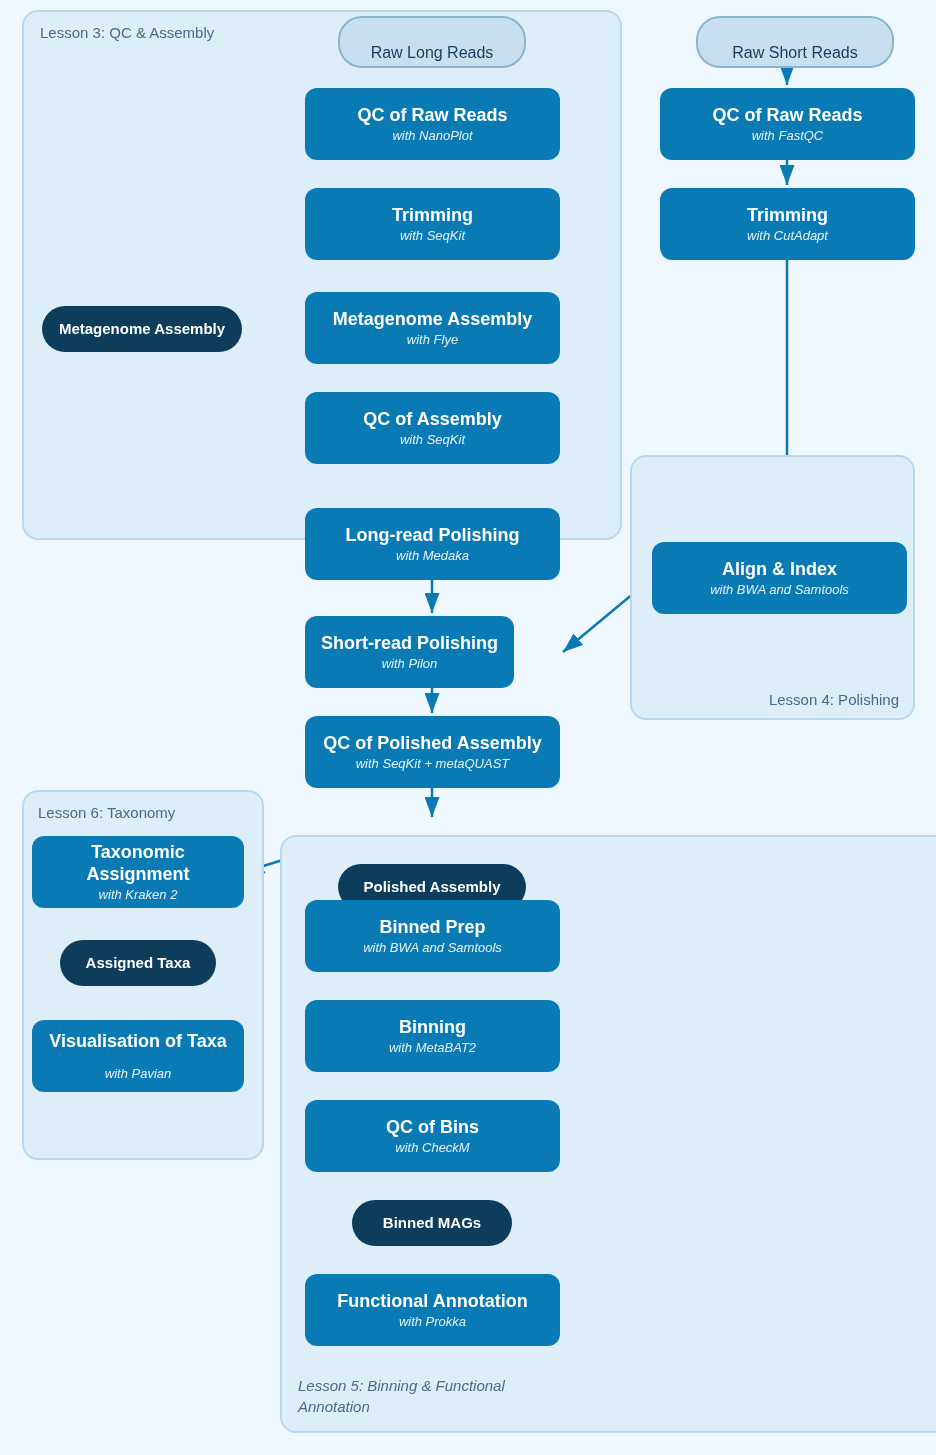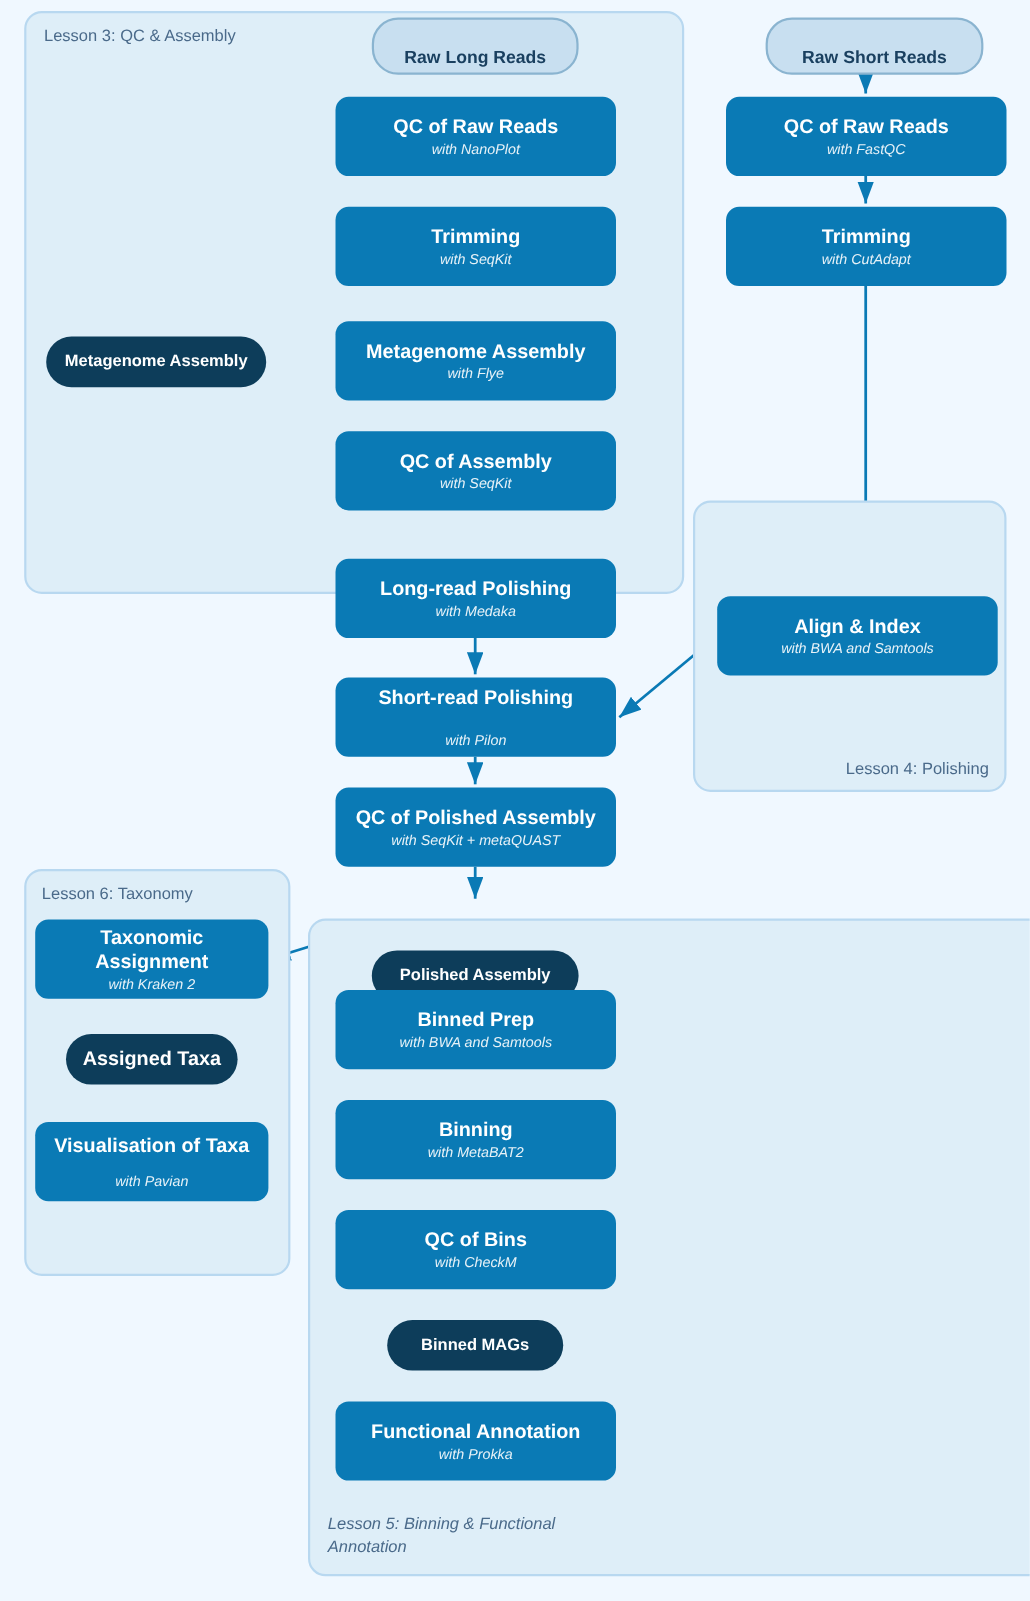--- a/index.html
+++ b/index.html
@@ -72,21 +72,21 @@
     .node-subtitle {
       font-size: 13px;
       font-style: italic;
       font-weight: 400;
       margin-top: 2px;
       opacity: 0.9;
     }
 
     .node-pill .node-title {
       font-size: 16px;
-      font-weight: 700;
+      font-weight: 400;
       margin-top: 21px;
     }
 
     
     .arrows-svg {
       position: absolute;
       top: 0;
       left: 0;
       width: 936px;
       height: 1455px;
@@ -212,21 +212,21 @@
   <div class="node-box node-blue" style="left:305px; top:508px; width:255px; height:72px;">
     <span class="node-title">Long-read Polishing</span>
     <span class="node-subtitle">with Medaka</span>
   </div>
 
   <div class="node-box node-blue" style="left:652px; top:542px; width:255px; height:72px;">
     <span class="node-title">Align &amp; Index</span>
     <span class="node-subtitle">with BWA and Samtools</span>
   </div>
 
-  <div class="node-box node-blue" style="left:305px; top:616px; width:255px; height:72px;justify-content:space-between;">
+  <div class="node-box node-blue" style="left:305px; top:616px; width:209px; height:72px;">
     <span class="node-title">Short-read Polishing</span>
     <span class="node-subtitle">with Pilon</span>
   </div>
 
   <div class="node-box node-blue" style="left:305px; top:716px; width:255px; height:72px;">
     <span class="node-title">QC of Polished Assembly</span>
     <span class="node-subtitle">with SeqKit + metaQUAST</span>
   </div>
 
   <div class="node-box node-dark" style="left:338px; top:820px; width:188px; height:46px; border-radius:24px;margin-top:44px;">
@@ -256,21 +256,21 @@
     <span class="node-title">Functional Annotation</span>
     <span class="node-subtitle">with Prokka</span>
   </div>
 
   <div class="node-box node-blue" style="left:32px; top:836px; width:212px; height:72px;">
     <span class="node-title">Taxonomic Assignment</span>
     <span class="node-subtitle">with Kraken 2</span>
   </div>
 
   <div class="node-box node-dark" style="left:60px; top:940px; width:156px; height:46px; border-radius:24px;">
-    <span class="node-title" style="font-size:18px;">Assigned Taxa</span>
+    <span class="node-title" style="font-size:15px;">Assigned Taxa</span>
   </div>
 
   <div class="node-box node-blue" style="left:32px; top:1020px; width:212px; height:72px;gap:11px;">
     <span class="node-title">Visualisation of Taxa</span>
     <span class="node-subtitle">with Pavian</span>
   </div>
 
 </div>
 
 </body></html>

